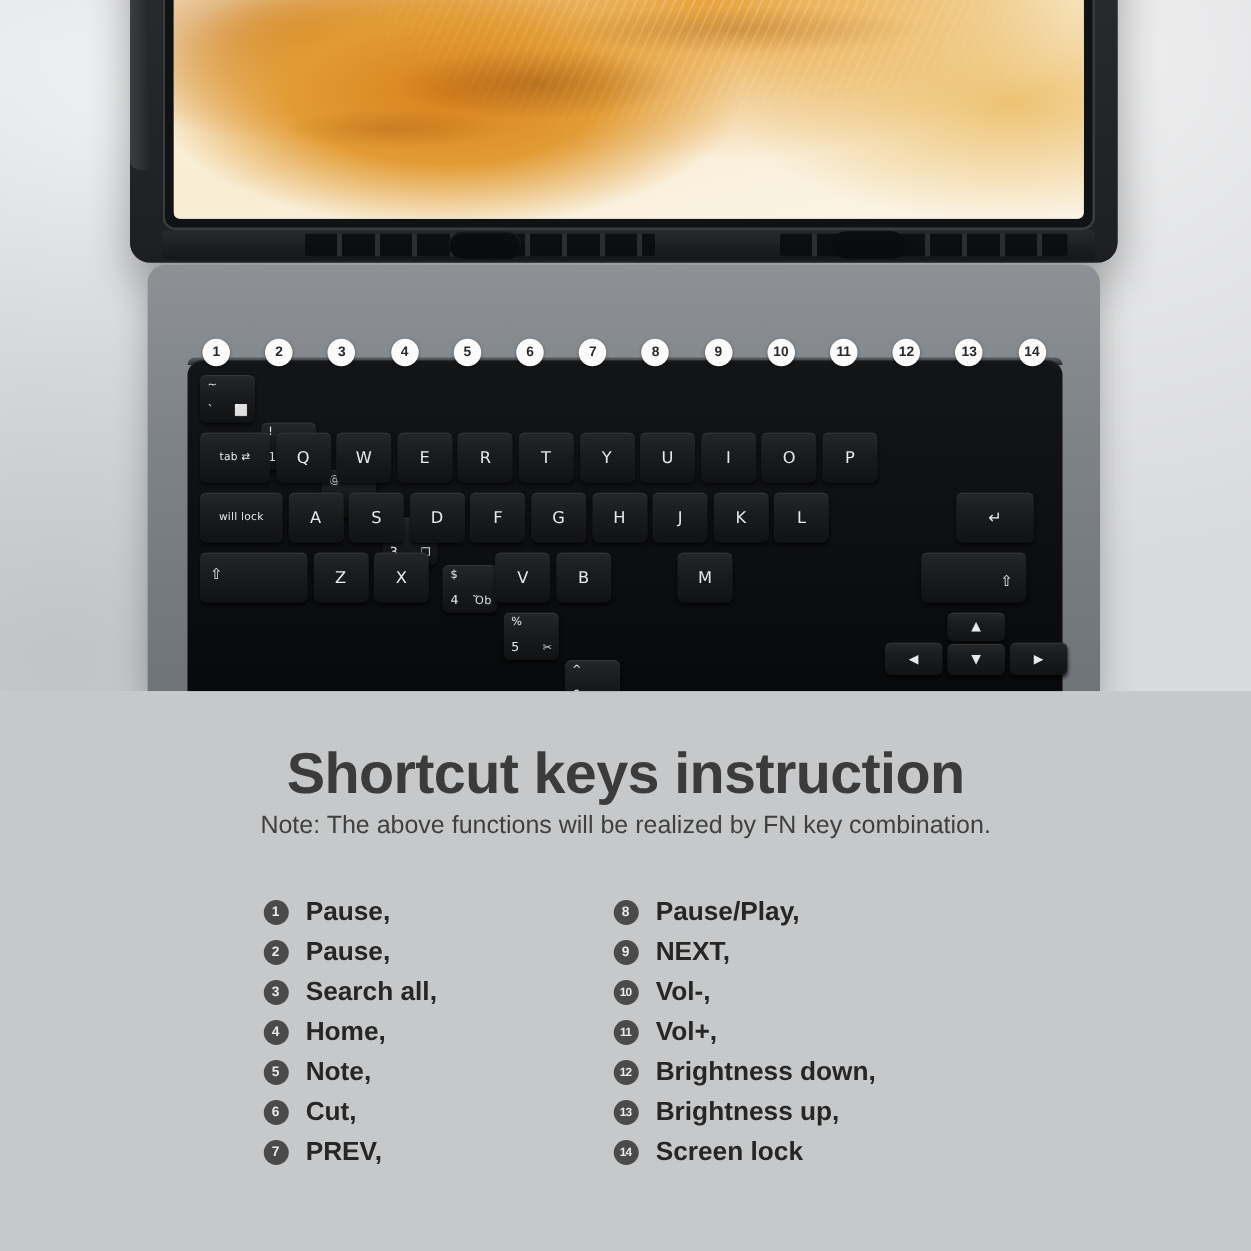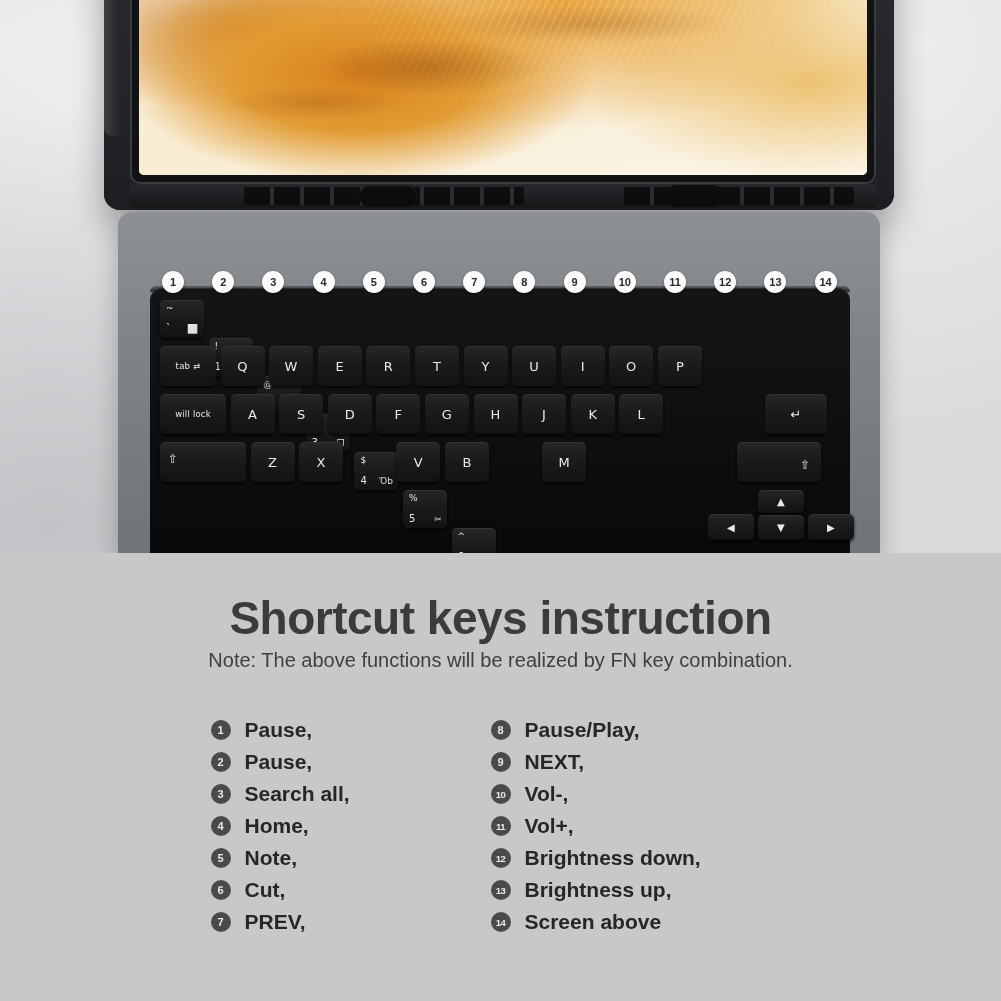--- a/index.html
+++ b/index.html
@@ -466,17 +466,17 @@
         <div class="item">
           <span class="badge wide">12</span>
           <span>Brightness down,</span>
         </div>
         <div class="item">
           <span class="badge wide">13</span>
           <span>Brightness up,</span>
         </div>
         <div class="item">
           <span class="badge wide">14</span>
-          <span>Screen above</span>
+          <span>Screen lock</span>
         </div>
       </div>
   </div>
 </div>
 
 </body></html>

